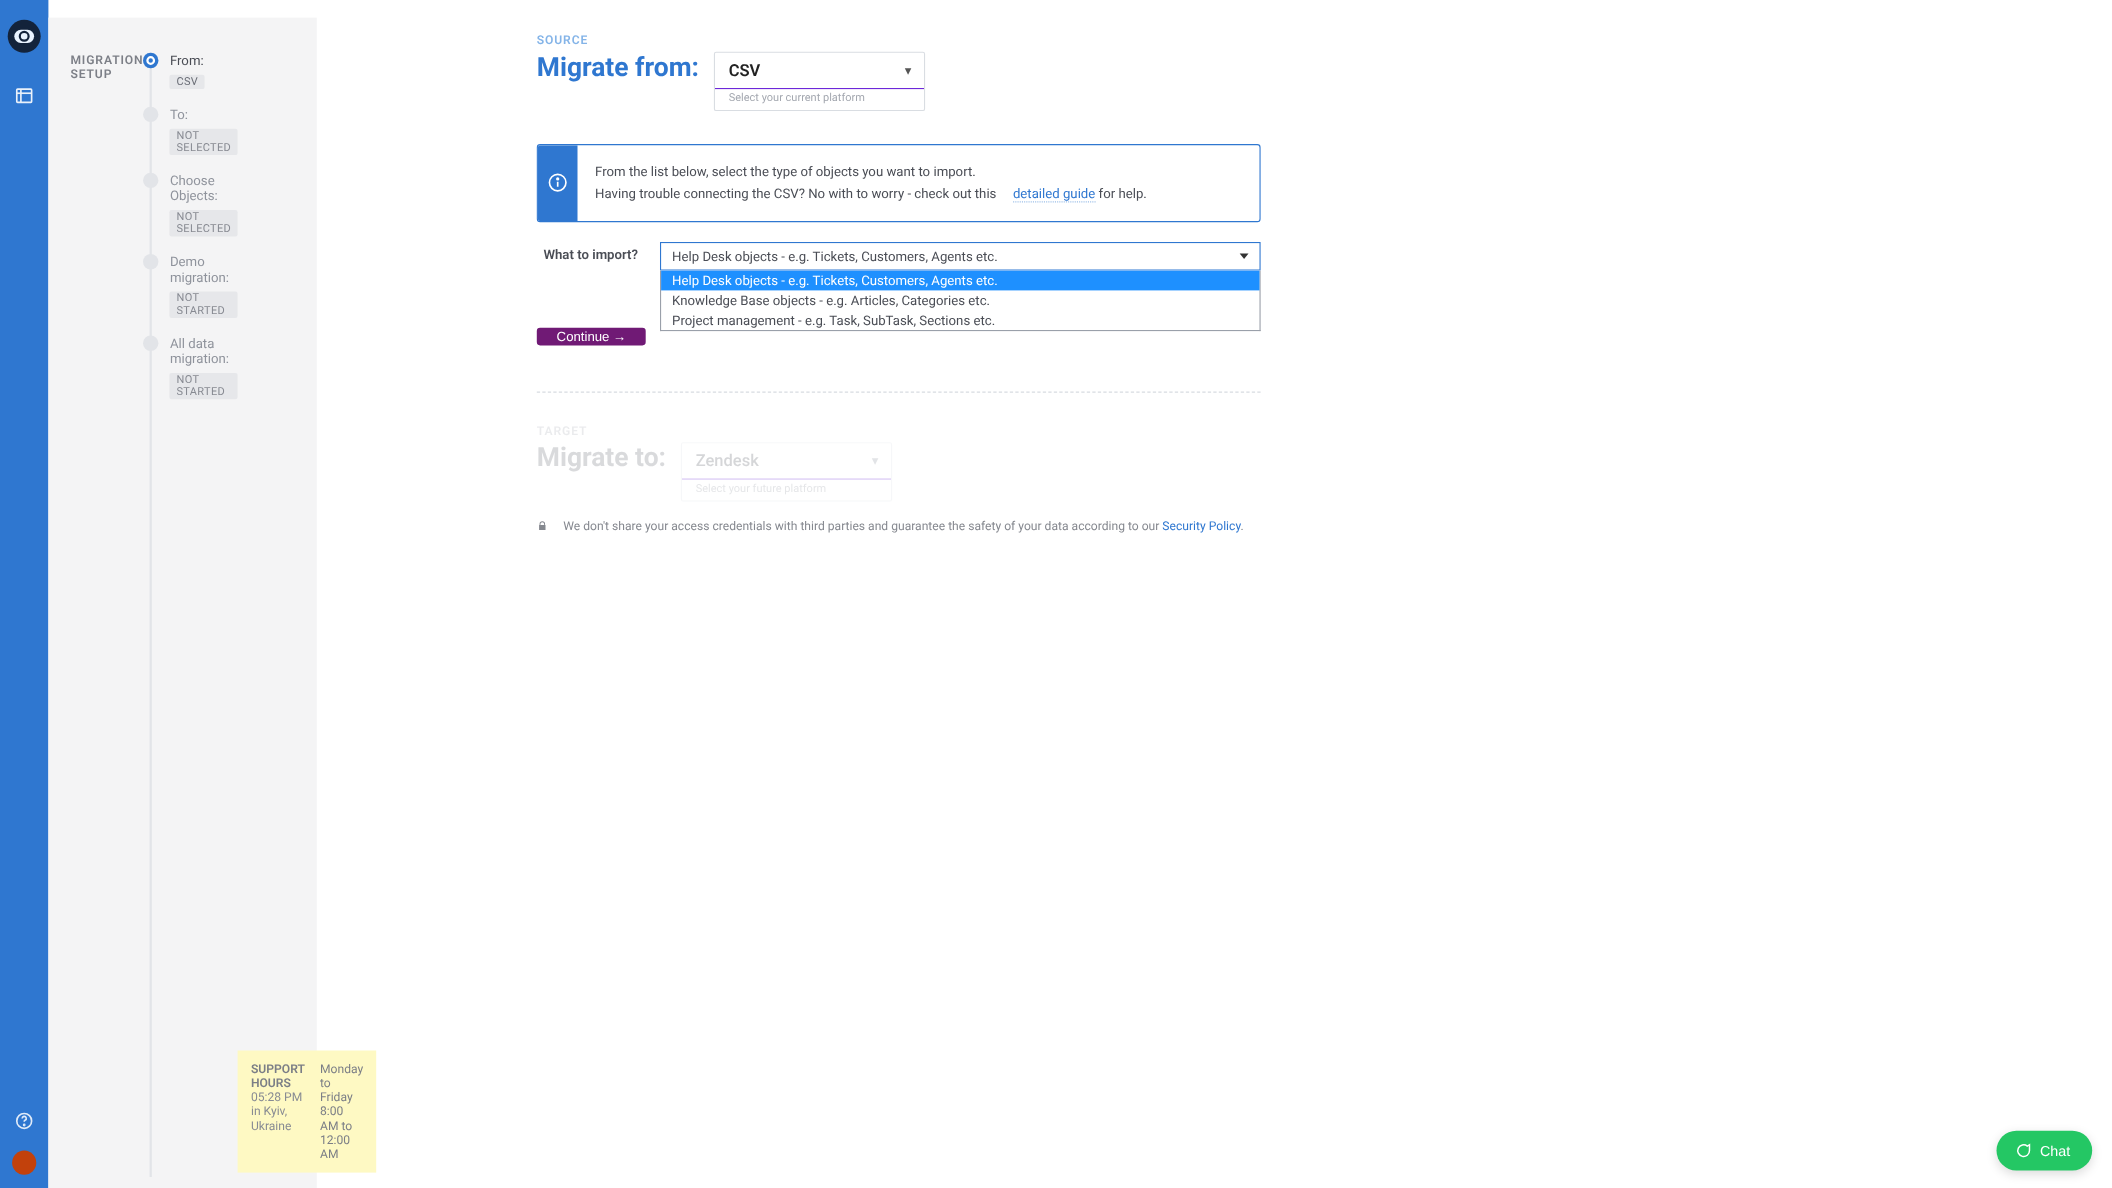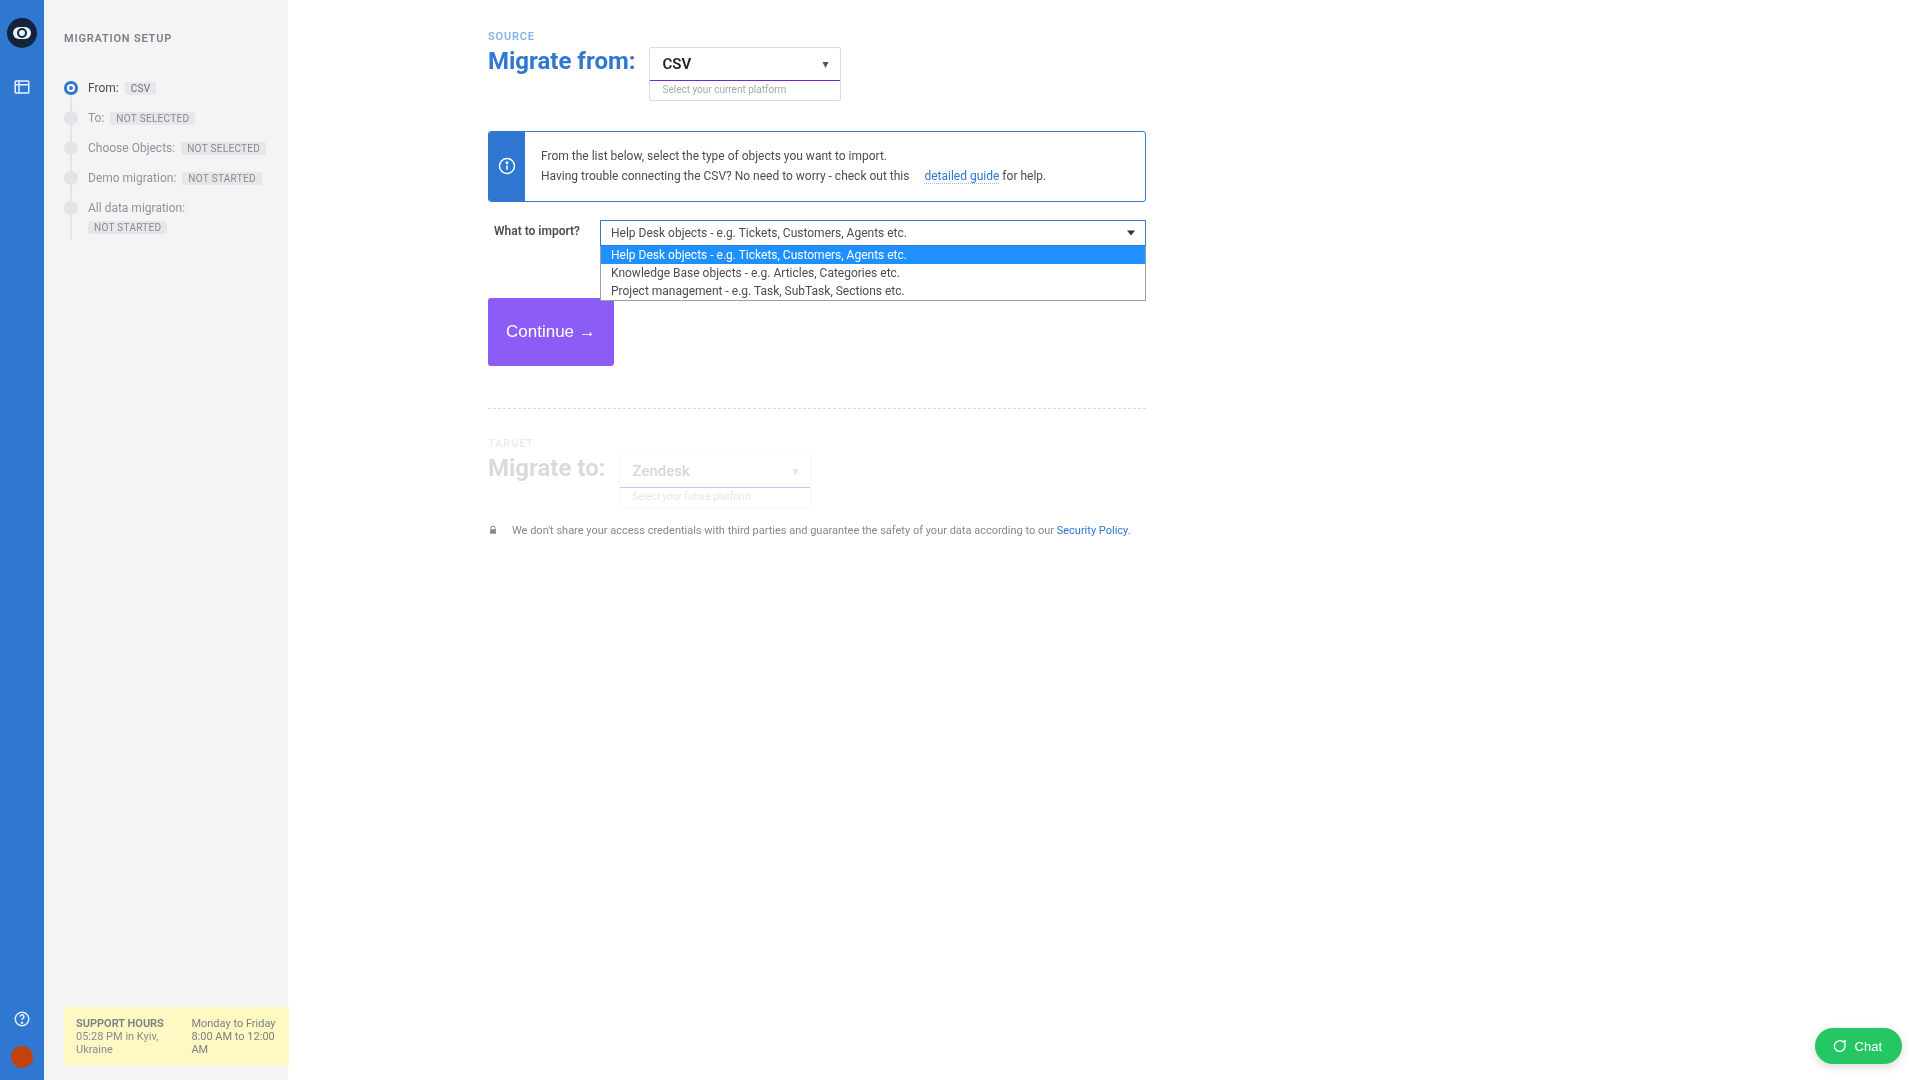--- a/index.html
+++ b/index.html
@@ -50,21 +50,21 @@
 }
 .nav-rail .avatar {
   width:22px; height:22px; border-radius:50%; background:#c2410c;
 }
 
 .sidebar {
   width: 244px;
   background: #f4f4f5;
   padding: 32px 18px 0 20px;
   position: relative;
-  display:flex; flex-direction:column;
+  display:flex; flex-direction:row;margin-top:16px;
 }
 .sidebar-title {
   font-size: 11px;
   letter-spacing: .8px;
   color: #7c7f87;
   font-weight: 600;
   margin-bottom: 36px;
 }
 .steps {
   position:relative;
@@ -190,23 +190,23 @@
   border:1px solid #9aa0aa; border-top:none; background:#fff;
 }
 .dropdown .dd-opt {
   padding:2px 10px; font-size:12px; color:#4a4d55;
 }
 .dropdown .dd-opt.sel { background:#1e90ff; color:#fff; }
 
 .continue-btn {
   margin-top:52px;
   display:inline-flex; align-items:center; gap:6px;
-  background:#8b5cf6; color:#fff;
+  background:#701a75; color:#fff;
   border:none; border-radius:3px;
-  padding:24px 18px; font-size:17px; font-weight:500;
+  padding:1px 18px; font-size:12px; font-weight:500;
   cursor:pointer;
 }
 
 .divider {
   margin-top:42px; width:658px;
   border-top:1px dashed #d7dbe1;
 }
 
 .target-block { margin-top:28px; opacity:.28; }
 .target-block .migrate-title { color:#7a7d85; }
@@ -331,21 +331,21 @@
     <div class="info-icon">
       <svg width="18" height="18" viewBox="0 0 24 24" fill="none" stroke="currentColor" stroke-width="2">
           <circle cx="12" cy="12" r="10"></circle>
           <path d="M12 11v6"></path>
           <circle cx="12" cy="7.5" r="1" fill="currentColor"></circle>
         </svg>
     </div>
     <div class="info-body">
       <div>From the list below, select the type of objects you want to import.</div>
       <div>
-        <span>Having trouble connecting the CSV? No need to worry - check out this </span><a href="#">detailed guide</a><span> for help.</span>
+        <span>Having trouble connecting the CSV? No with to worry - check out this </span><a href="#">detailed guide</a><span> for help.</span>
       </div>
     </div>
   </div>
 
   <div class="import-row">
     <div class="q">What to import?</div>
     <div class="dropdown">
       <div class="dd-head">Help Desk objects - e.g. Tickets, Customers, Agents etc.</div>
       <div class="dd-list">
         <div class="dd-opt sel">Help Desk objects - e.g. Tickets, Customers, Agents etc.</div>

